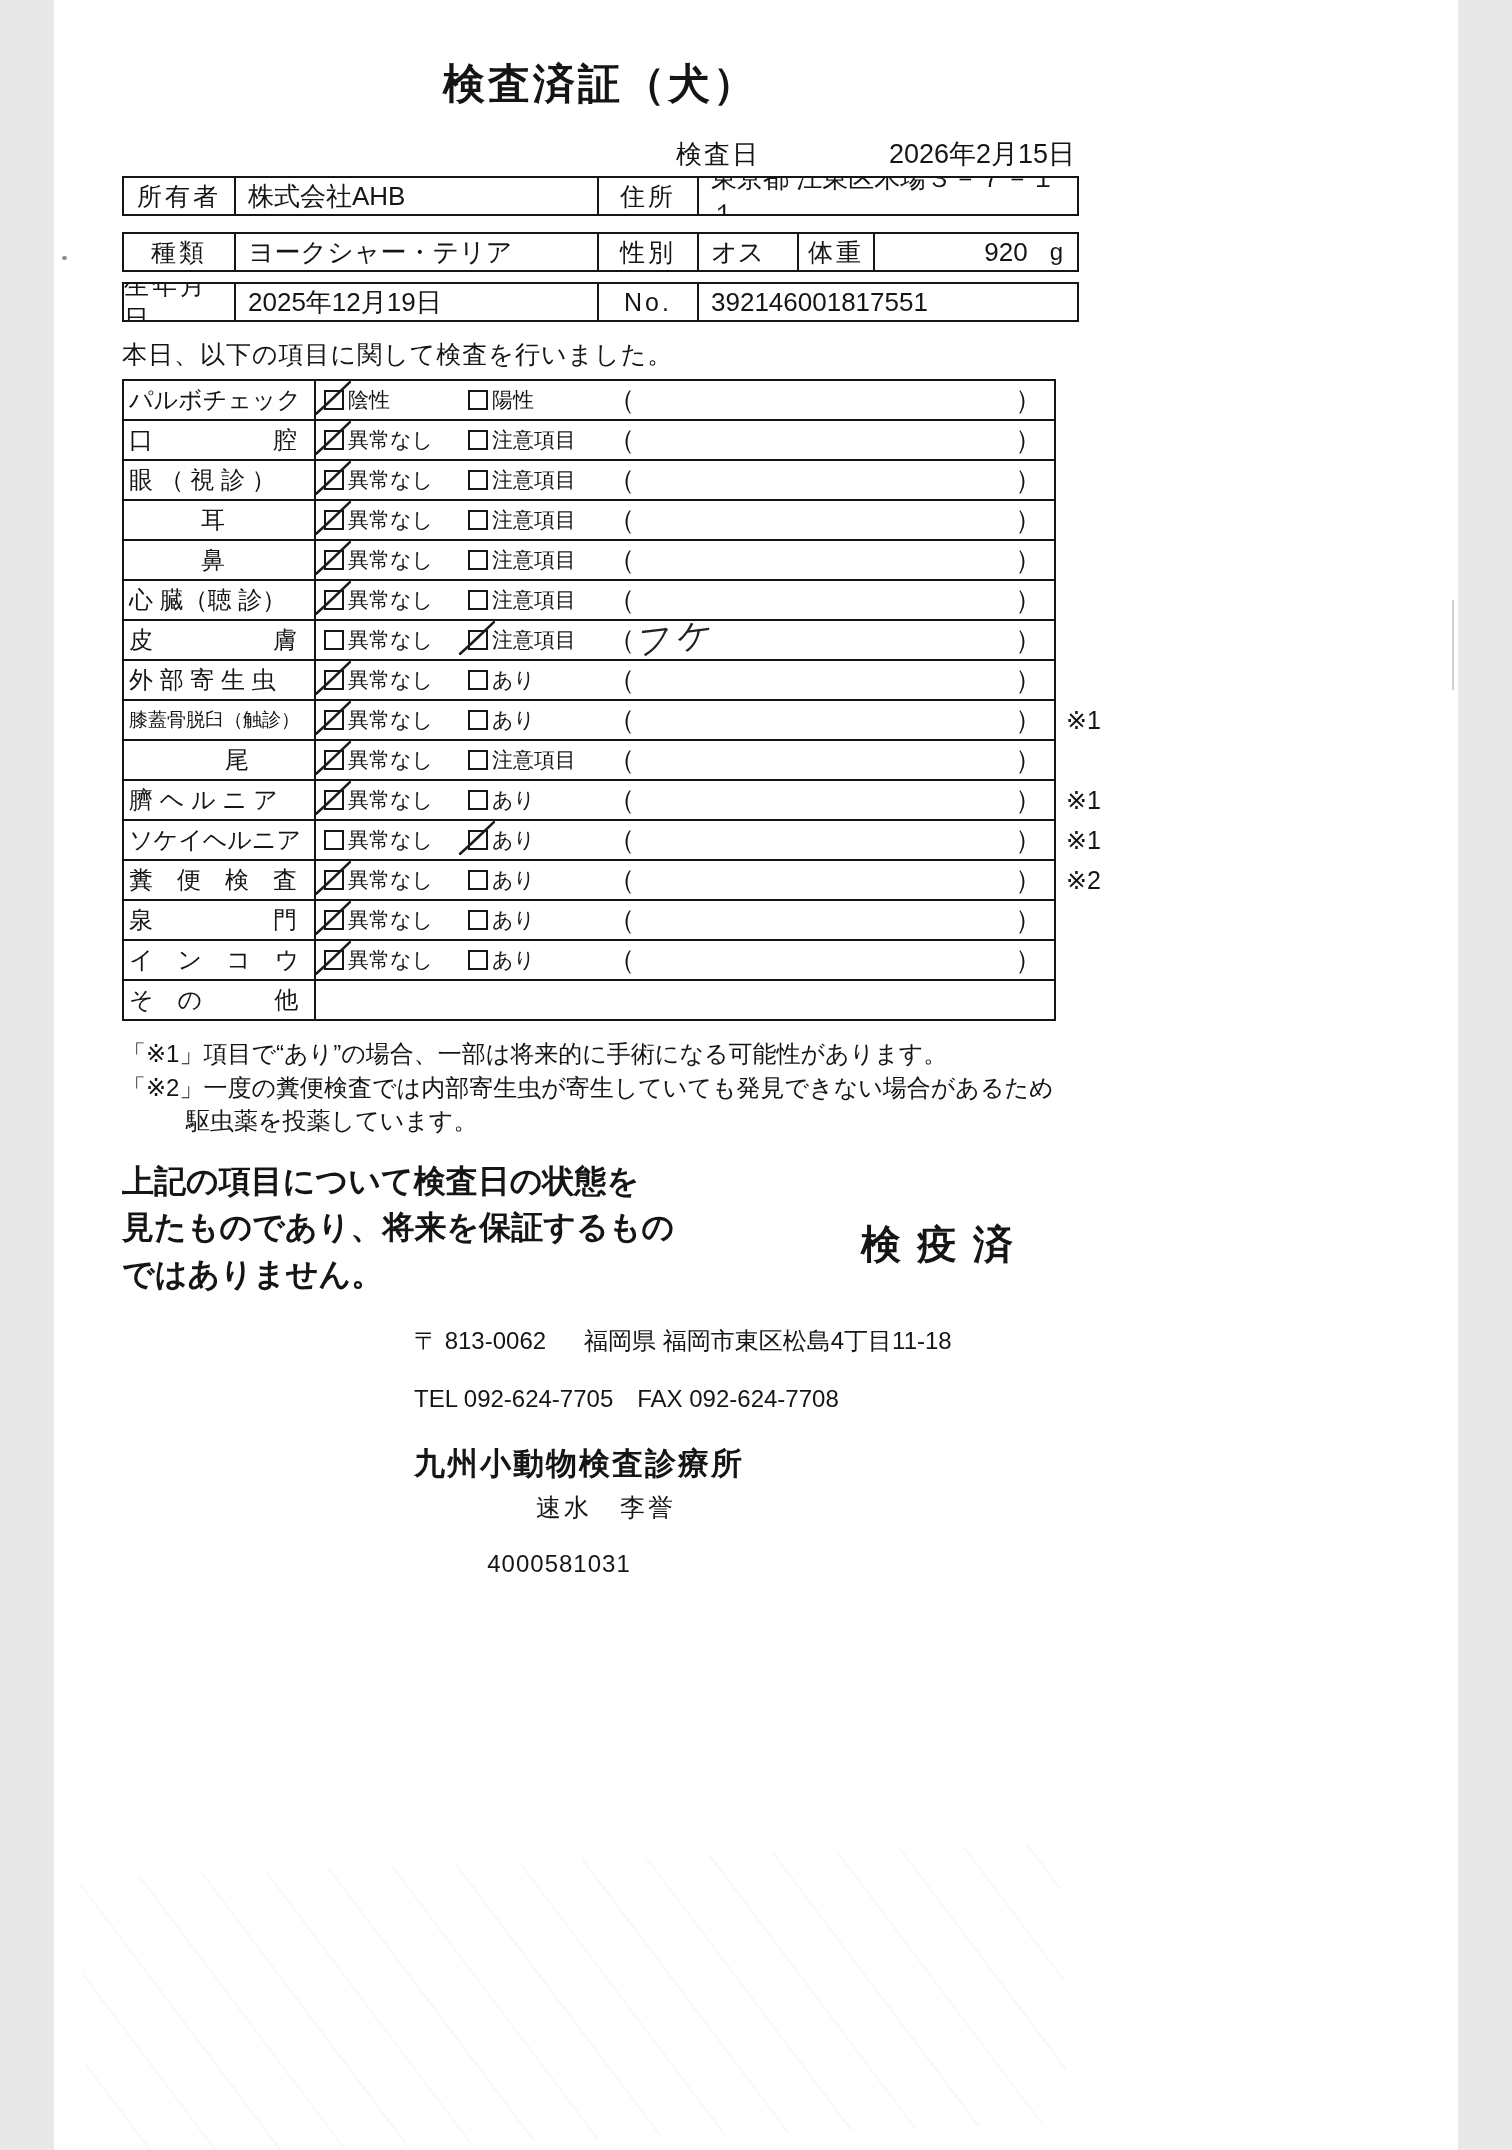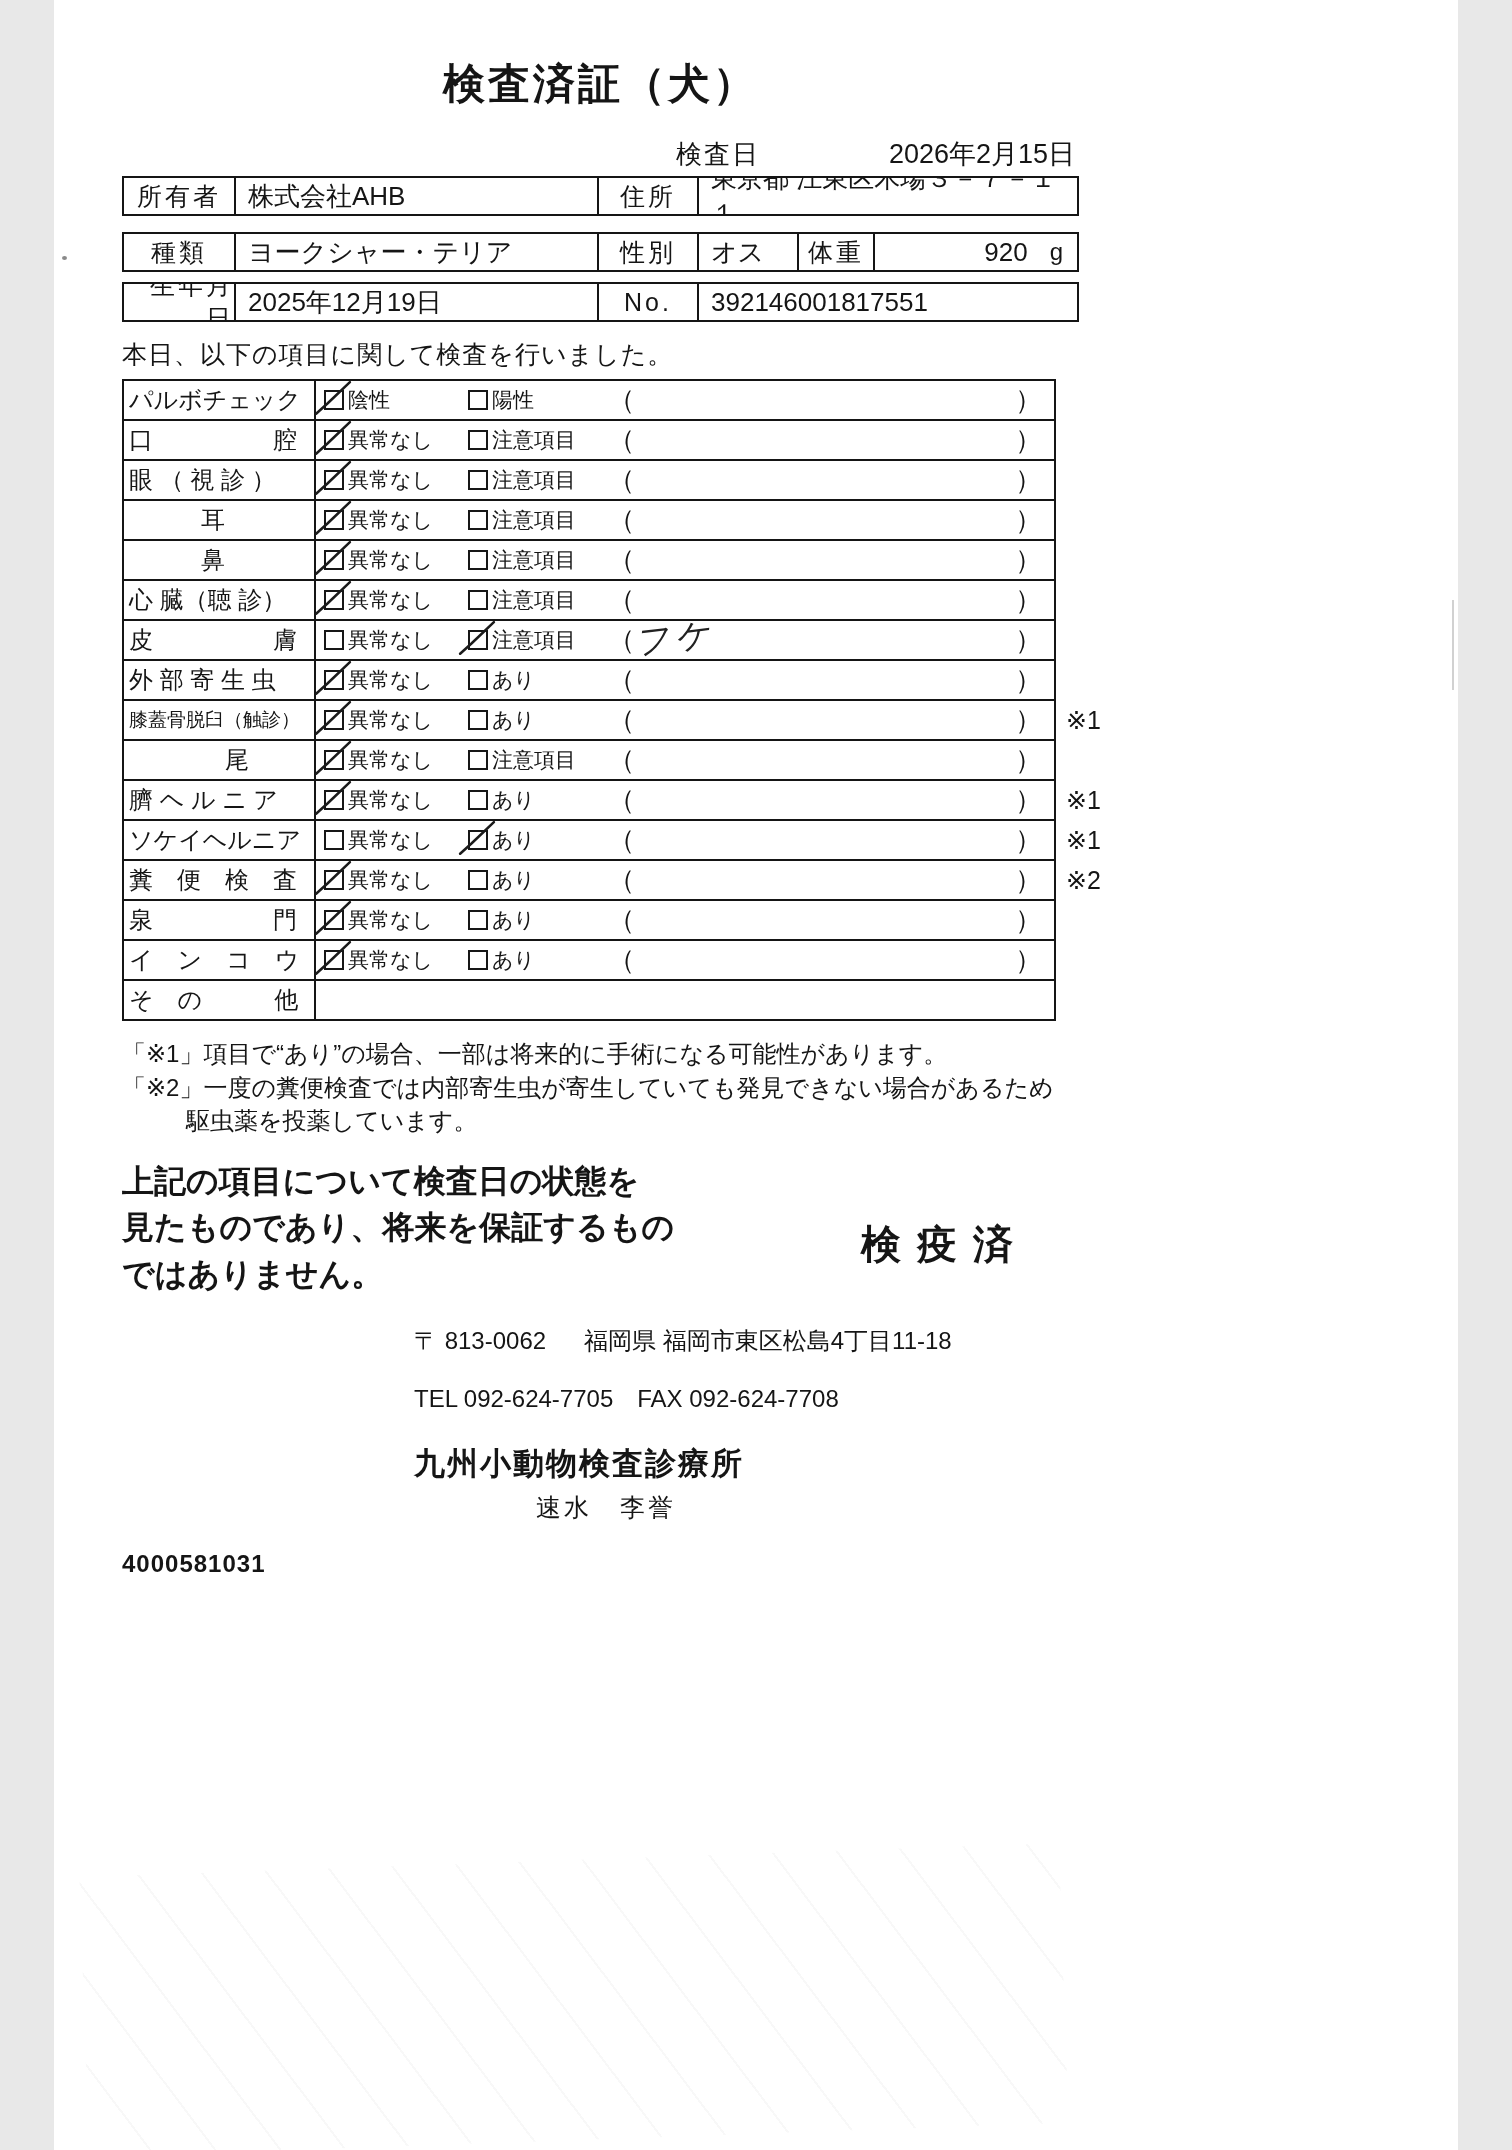--- a/index.html
+++ b/index.html
@@ -17,21 +17,21 @@
   
   .title{margin:0;font-size:42px;font-weight:bold;text-align:center;letter-spacing:3px;}
   .date-row{display:flex;align-items:flex-end;margin-top:26px;margin-bottom:4px;height:34px;}
   .date-label{margin-left:554px;font-size:26px;letter-spacing:2px;}
   .date-value{margin-left:auto;padding-right:4px;font-size:27px;}
 
   
   .tbl{display:grid;border:2px solid #151515;background:#fff;}
   .tbl .cell{height:36px;display:flex;align-items:center;border-right:2px solid #151515;overflow:hidden;}
   .tbl .cell:last-child{border-right:none;}
-  .tbl .lbl{justify-content:center;font-size:25px;letter-spacing:3px;text-align:right;}
+  .tbl .lbl{justify-content:center;font-size:25px;letter-spacing:3px;}
   .tbl .val{padding-left:12px;font-size:26px;}
   .owner-tbl{grid-template-columns:112px 363px 100px 1fr;margin-bottom:16px;}
   .breed-tbl{grid-template-columns:112px 363px 100px 100px 76px 1fr;margin-bottom:10px;}
   .birth-tbl{grid-template-columns:112px 363px 100px 1fr;}
   .weight{justify-content:flex-end;padding-right:14px;gap:22px;}
   .weight .unit{font-size:24px;}
 
   .intro{margin:16px 0 8px 0;font-size:25px;letter-spacing:1px;}
 
   
@@ -72,21 +72,21 @@
   .disc-row{display:flex;align-items:center;margin-top:20px;}
   .disclaimer{font-size:32px;font-weight:bold;line-height:1.45;}
   .stamp{font-size:40px;font-weight:600;letter-spacing:16px;margin-left:auto;margin-right:50px;margin-top:34px;}
 
   
   .clinic{margin-top:28px;margin-left:292px;font-size:24px;}
   .clinic .postal{margin-right:38px;text-align:center;}
   .clinic .tel{margin-top:26px;}
   .clinic-name{margin-top:28px;font-size:31px;font-weight:600;letter-spacing:2px;}
   .vet{margin-top:6px;margin-left:122px;font-size:25px;letter-spacing:3px;}
-  .serial{margin-top:26px;text-align:left;padding-right:83px;font-size:24px;letter-spacing:1px;font-weight:bold;}
+  .serial{margin-top:26px;text-align:center;padding-right:83px;font-size:24px;letter-spacing:1px;}
 
   
   .streaks{
     position:absolute;left:30px;bottom:10px;width:980px;height:280px;
     background:repeating-linear-gradient(55deg, rgba(0,0,0,0.028) 0 2px, transparent 2px 52px);
     transform:rotate(-2deg);pointer-events:none;
   }
   .dot{position:absolute;left:8px;top:256px;width:5px;height:4px;background:#8a8a8a;border-radius:50%;}
   .edge-mark{position:absolute;right:4px;top:600px;width:2px;height:90px;background:rgba(0,0,0,0.18);}
 </style>

